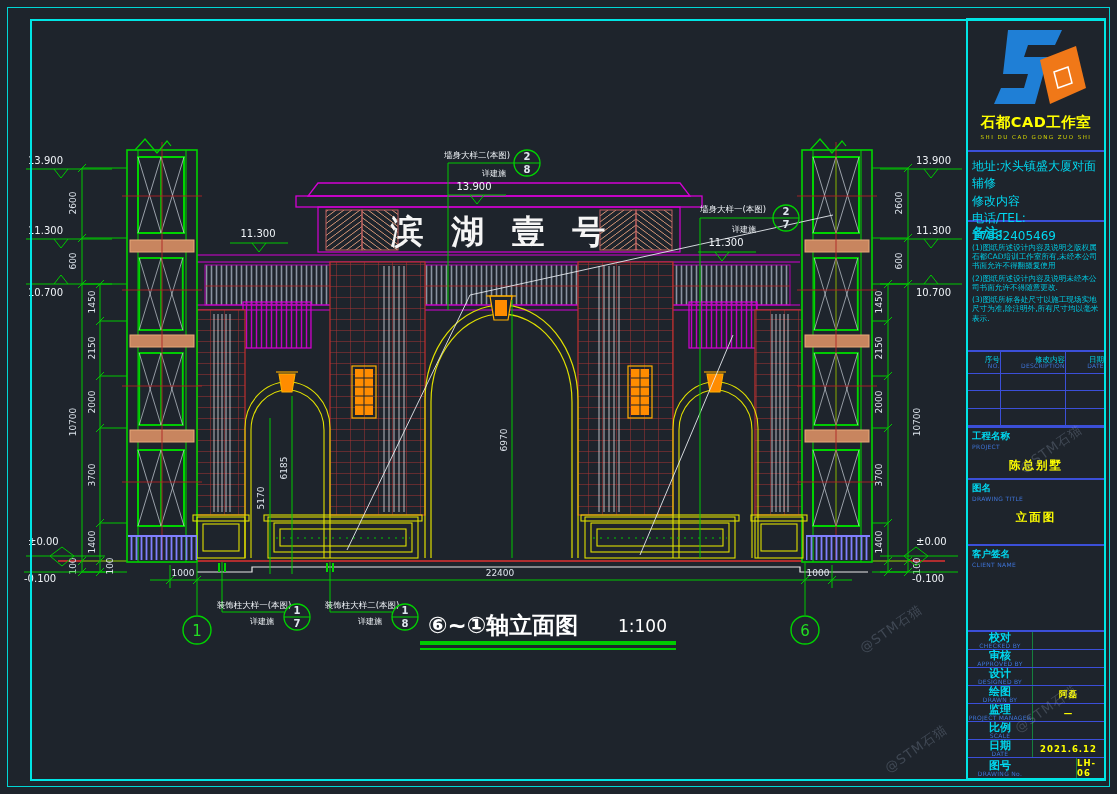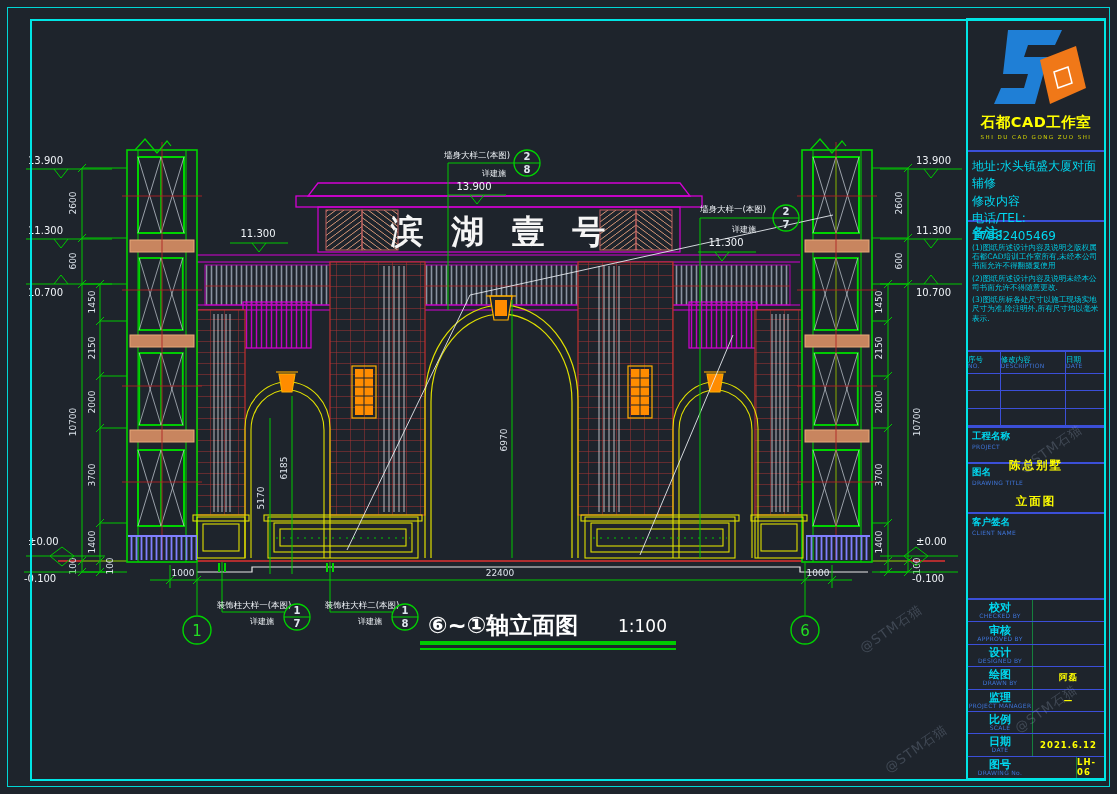--- a/index.html
+++ b/index.html
@@ -16,24 +16,24 @@
   .en{color:#3e74d8;font-size:6px;letter-spacing:.3px;}
   .sec-logo{height:132px;text-align:center;}
   .studio-name{color:#ffff00;font-size:14.5px;font-weight:bold;letter-spacing:.5px;margin-top:1px;}
   .studio-pinyin{color:#d8d800;font-size:5.5px;letter-spacing:1.5px;margin-top:2px;}
   .sec-addr{height:70px;font-size:12px;line-height:1.45;padding:6px 4px;}
   .sec-notes{height:130px;font-size:7.6px;line-height:1.22;padding:2px 4px;color:#00c8e0;}
   .sec-notes .nt{font-size:13px;font-weight:bold;margin:1px 0 2px;}
   .sec-notes p{margin:0 0 3px;}
   .sec-rev{height:76px;display:grid;grid-template-columns:24% 48% 28%;grid-template-rows:22px 1fr 1fr 1fr;}
   .sec-rev div{border-right:1px solid #3b4fd8;border-bottom:1px solid #3b4fd8;font-size:7.5px;
-               display:flex;flex-direction:column;align-items:flex-start;justify-content:center;line-height:1;}
+               display:flex;flex-direction:column;align-items:flex-end;justify-content:center;line-height:1;}
   .sec-rev div:nth-child(3n){border-right:none;}
-  .sec-proj{height:36px;padding:2px 4px;}
-  .sec-gname{height:50px;padding:2px 4px;}
+  .sec-proj{height:52px;padding:2px 4px;}
+  .sec-gname{height:66px;padding:2px 4px;}
   .sec-client{height:86px;padding:2px 4px;}
   .slabel{font-size:9.5px;font-weight:bold;}
   .sval{color:#ffff00;font-size:11.5px;font-weight:bold;text-align:center;margin-top:8px;letter-spacing:2px;}
   .sec-fields{flex:1;display:flex;flex-direction:column;}
   .fld{flex:1;display:flex;border-bottom:1px solid #3b4fd8;}
   .fld:last-child{border-bottom:none;gap:44px;}
   .fld .lab{width:64px;display:flex;flex-direction:column;align-items:center;justify-content:center;line-height:1;}
   .fld .lab .cn{font-size:11px;font-weight:bold;}
   .fld .val{flex:1;border-left:1px solid #15803d;color:#ffff00;font-size:8.5px;font-weight:bold;
             display:flex;align-items:center;justify-content:center;letter-spacing:1px;}

